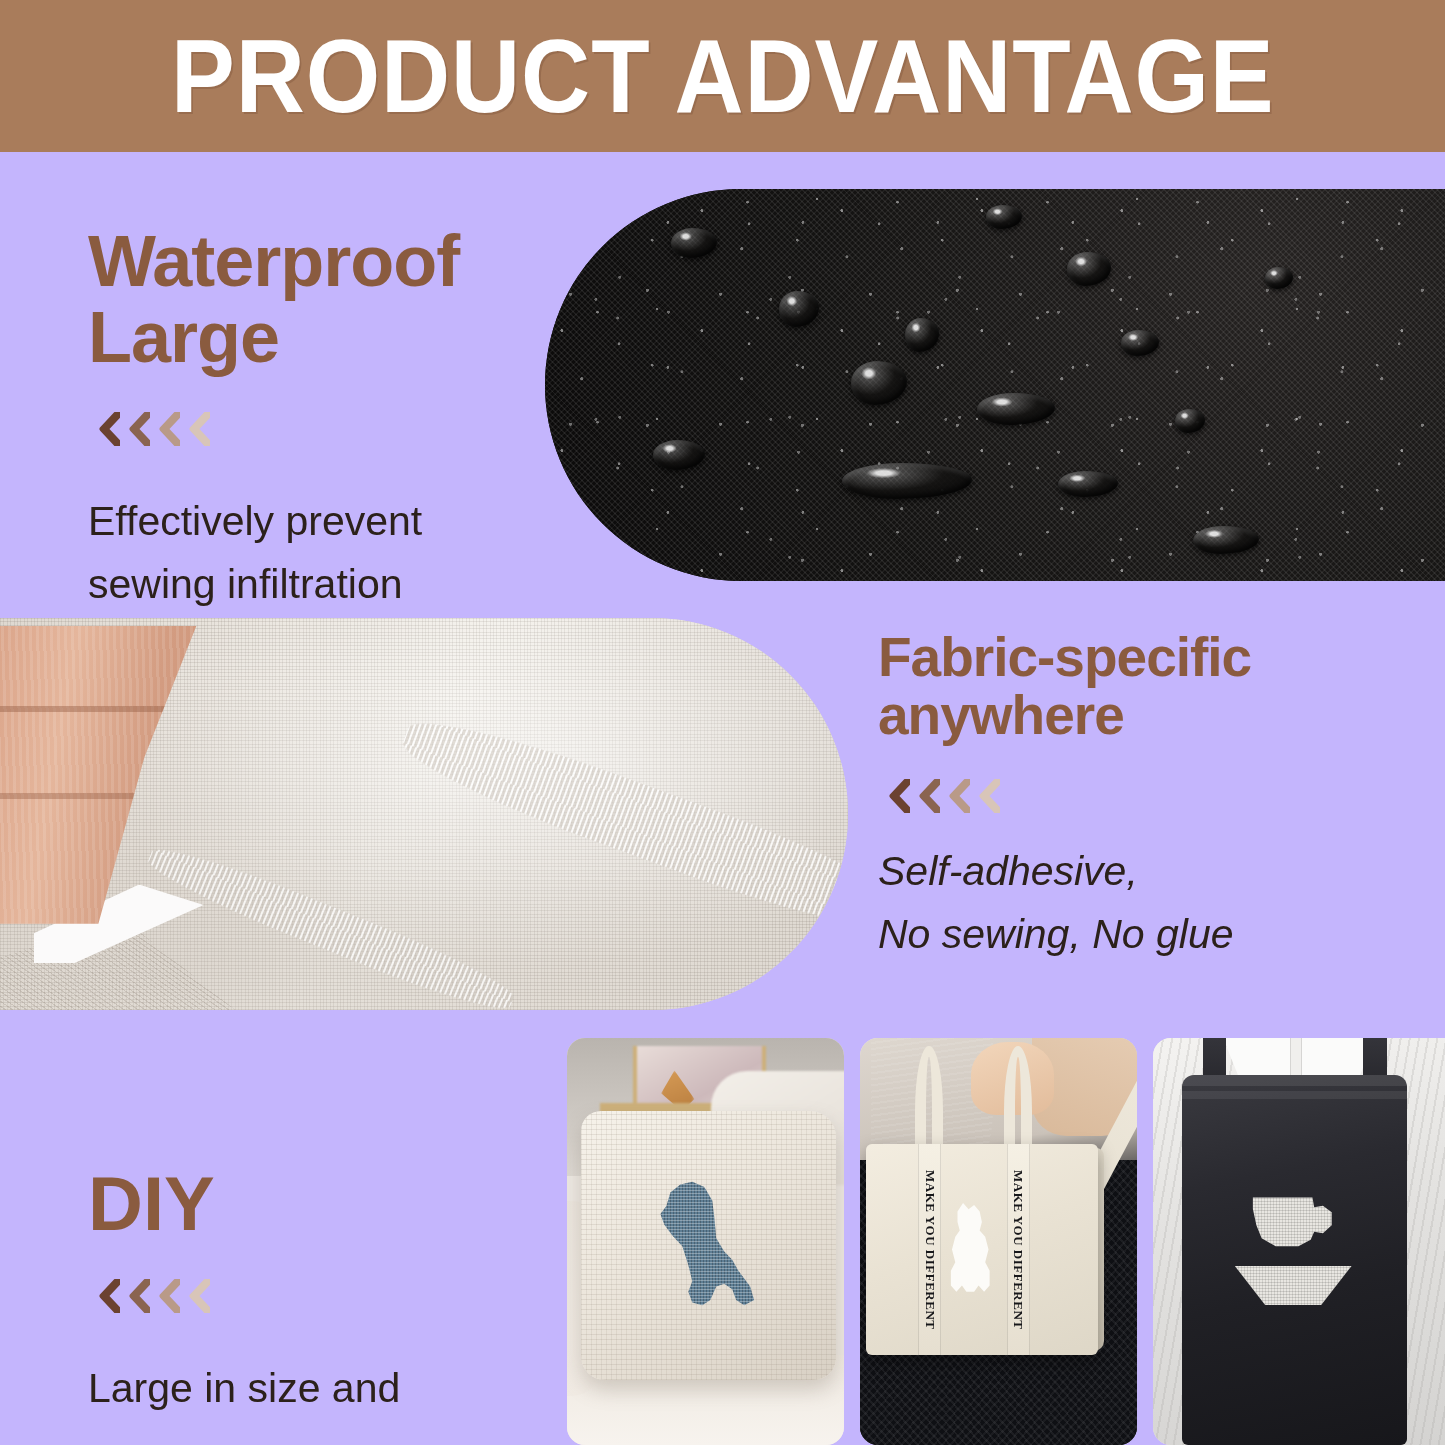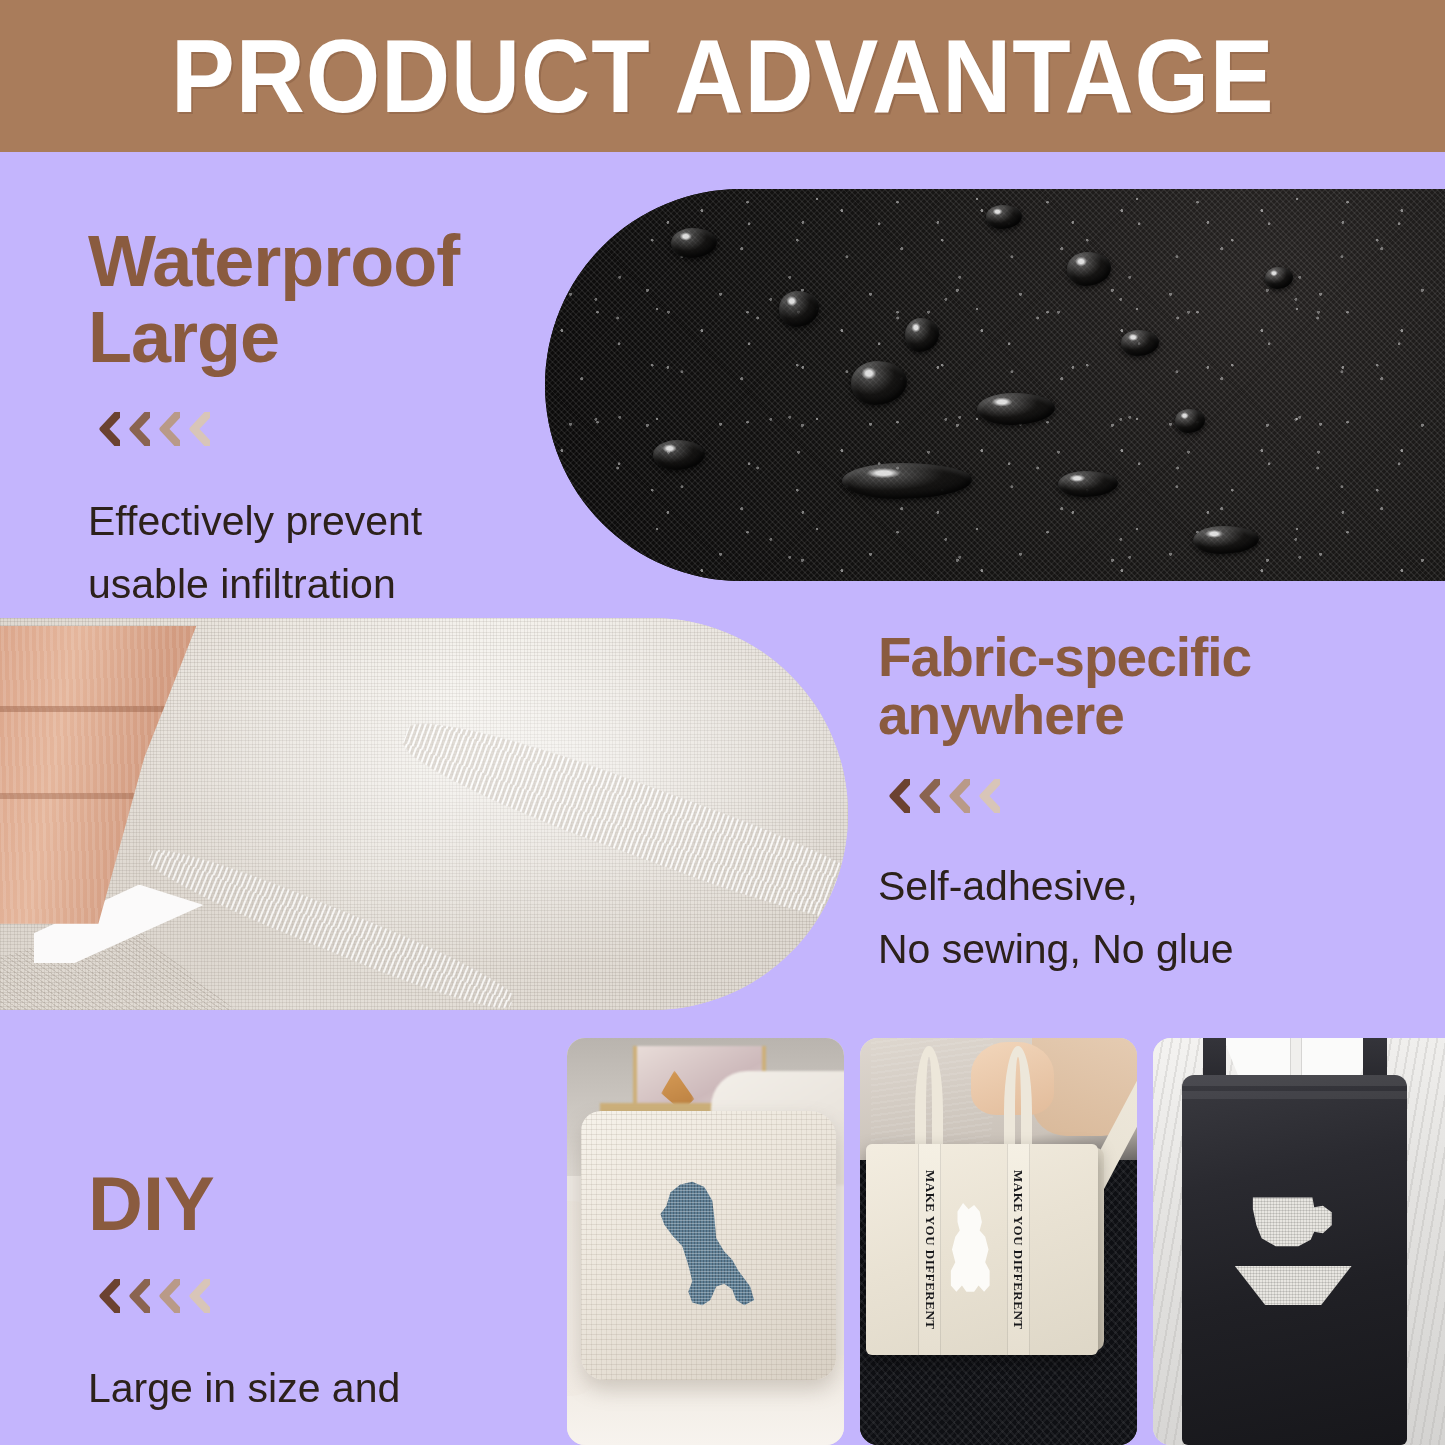--- a/index.html
+++ b/index.html
@@ -62,21 +62,21 @@
   
   .photo-linen{
     position:absolute; left:0px; top:618px; width:848px; height:392px;
     border-radius:0 196px 196px 0;
     overflow:hidden;
     background:#D8D2CB;
   }
   .sec2-text{ position:absolute; left:878px; top:628px; width:540px; }
   .sec2-text .heading{ font-size:55px; }
   .sec2-text .chevrons{ margin-top:34px; margin-left:6px; }
-  .sec2-text .body-text{ margin-top:42px; }
+  .sec2-text .body-text{ margin-top:27px;font-style:italic; }
 
   
   .sec3-text{ position:absolute; left:88px; top:1164px; width:460px; }
   .sec3-text .heading{ font-size:76px; letter-spacing:0px; }
   .sec3-text .chevrons{ margin-top:34px; margin-left:6px; }
   .sec3-text .body-text{ margin-top:44px; }
 
   .gallery{ position:absolute; left:567px; top:1038px; width:878px; height:407px; display:flex; gap:16px; }
   .gal-item{
     width:278px; height:407px; border-radius:18px; overflow:hidden; position:relative;
@@ -417,21 +417,21 @@
         </svg>
       <svg class="chev" viewBox="0 0 26 34">
           <path d="M22 2 L8 17 L22 32 L26 32 L12 17 L26 2 Z" fill="#B99A88" stroke="#B99A88" stroke-width="5" stroke-linejoin="round"></path>
         </svg>
       <svg class="chev" viewBox="0 0 26 34">
           <path d="M22 2 L8 17 L22 32 L26 32 L12 17 L26 2 Z" fill="#D8C5B8" stroke="#D8C5B8" stroke-width="5" stroke-linejoin="round"></path>
         </svg>
     </div>
     <div class="body-text">
       <div>Effectively prevent</div>
-      <div>usable infiltration</div>
+      <div>sewing infiltration</div>
     </div>
   </div>
 
   <div class="photo-waterproof">
     <div class="wp-base"></div>
     <div class="wp-weave"></div>
     <div class="wp-speck"></div>
     <div class="droplet blob" style="left:14%;top:10%;width:46px;height:30px;"></div>
     <div class="droplet blob" style="left:26%;top:26%;width:40px;height:36px;"></div>
     <div class="droplet blob" style="left:34%;top:44%;width:56px;height:44px;"></div>

